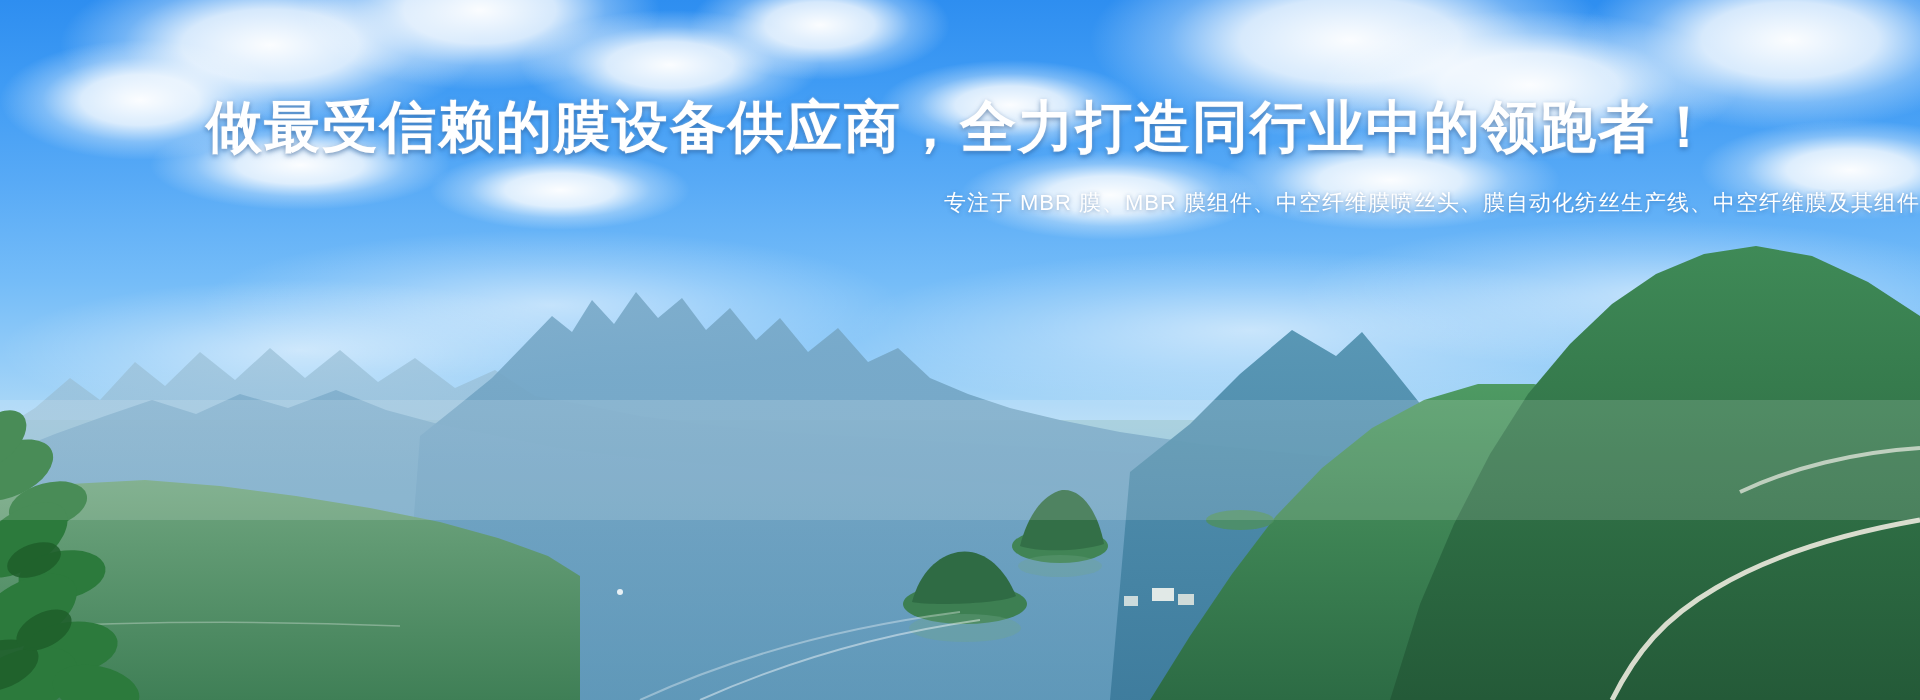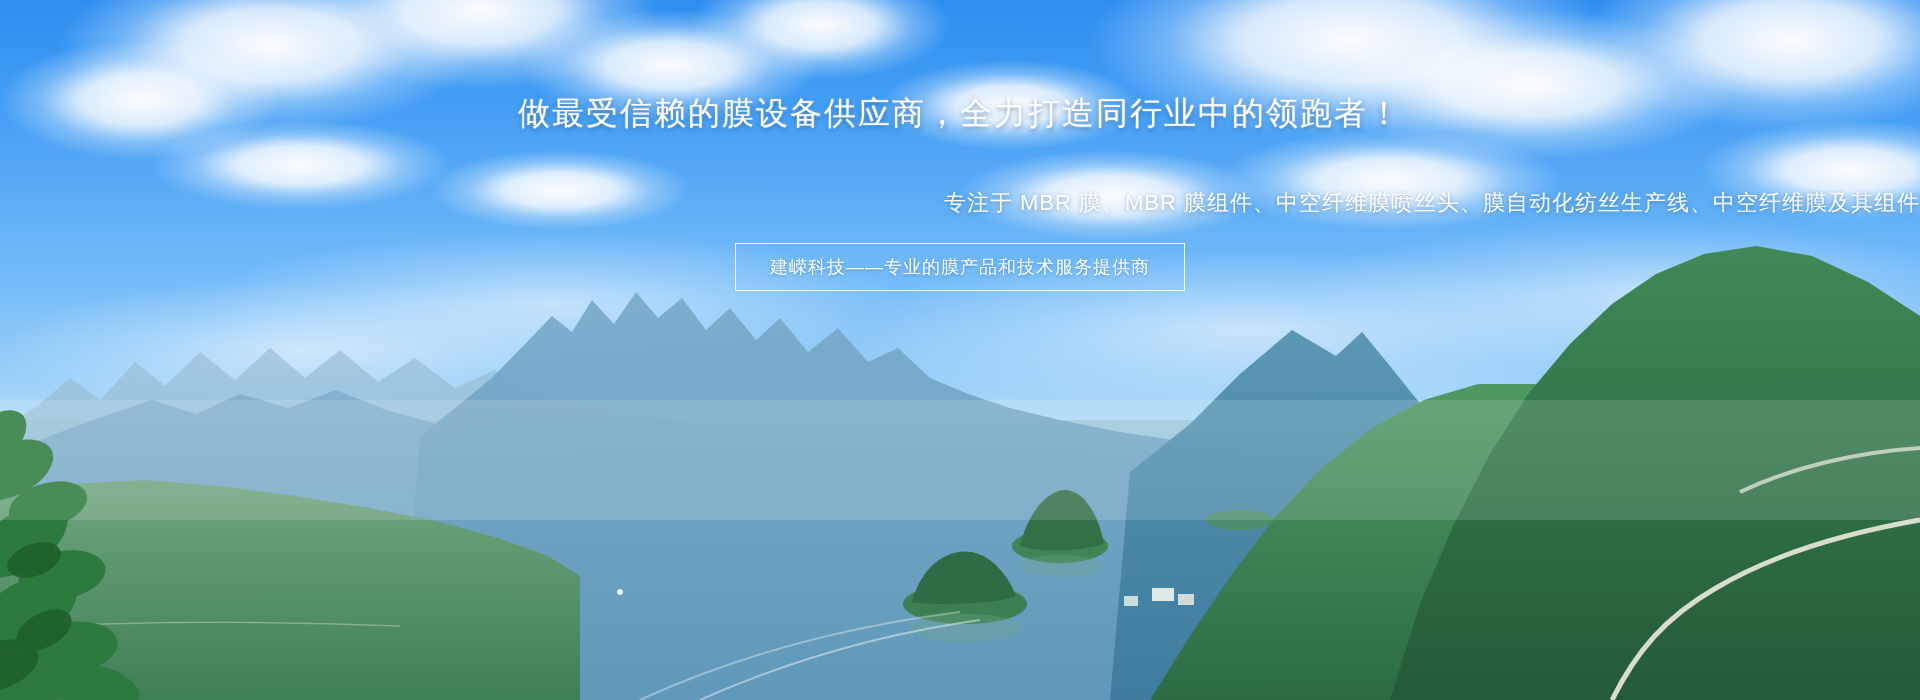--- a/index.html
+++ b/index.html
@@ -48,22 +48,22 @@
   }
 
   
   .headline {
     position: absolute;
     top: 96px;
     left: 0;
     width: 100%;
     text-align: center;
     color: #ffffff;
-    font-size: 32px;
-    font-weight: 400;
+    font-size: 56px;
+    font-weight: 700;
     letter-spacing: 2px;
     line-height: 1.12;
     text-shadow: 0 2px 5px rgba(20,70,130,0.55), 0 0 2px rgba(255,255,255,0.65);
     white-space: nowrap;
   }
   .subline {
     position: absolute;
     top: 188px;
     left: 0;
     width: 100%;
@@ -219,17 +219,14 @@
       <ellipse cx="34" cy="560" rx="28" ry="16" transform="rotate(-20 34 560)"></ellipse>
     </g>
 
     <rect x="0" y="400" width="1920" height="120" fill="#ffffff" opacity="0.14"></rect>
   </svg>
 
   <div class="headline">做最受信赖的膜设备供应商，全力打造同行业中的领跑者！</div>
 
   <div class="subline">专注于 MBR 膜、MBR 膜组件、中空纤维膜喷丝头、膜自动化纺丝生产线、中空纤维膜及其组件</div>
 
-  <div class="tagline-wrap">
-    <div class="tagline">建嵘科技——专业的膜产品和技术服务提供商</div>
-  </div>
 
 </div>
 
 </body></html>

